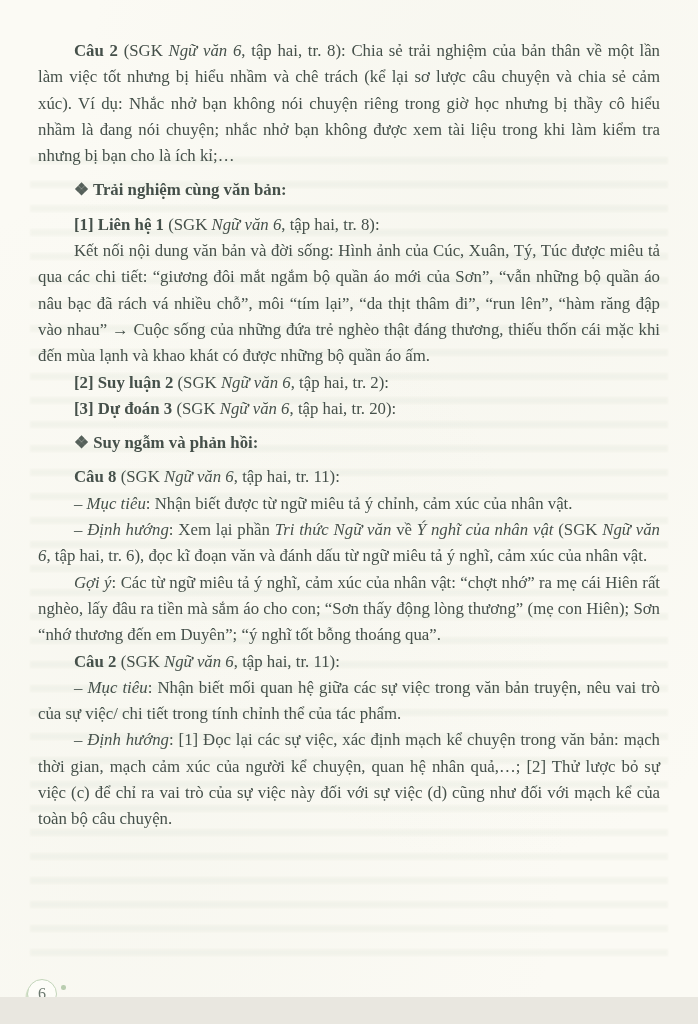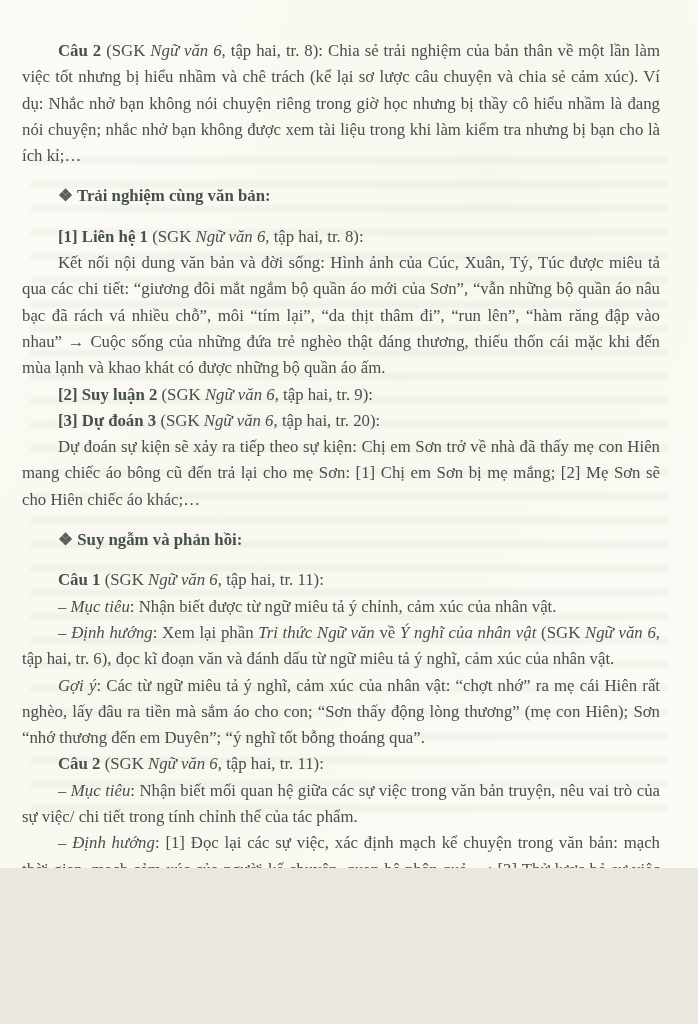--- a/index.html
+++ b/index.html
@@ -3,28 +3,28 @@
 <meta charset="utf-8">
 <style>
   html,body{margin:0;padding:0;}
   body{
     width:698px;height:1024px;
     background:#e9e7e0;
     font-family:"Liberation Serif","DejaVu Serif",serif;
   }
   .page{
     position:relative;
-    width:698px;height:868px;
+    width:698px;height:997px;
     background:
       radial-gradient(ellipse at 70% 20%, rgba(210,215,195,0.10), transparent 60%),
       radial-gradient(ellipse at 20% 80%, rgba(205,212,190,0.08), transparent 55%),
       #fbfaf4;
     overflow:hidden;
     box-sizing:border-box;
-    padding:38px 38px 0 22px;
+    padding:38px 38px 0 38px;
   }
   
   .page::before{
     content:"";
     position:absolute;
     left:30px;right:30px;top:140px;bottom:40px;
     background:repeating-linear-gradient(
       180deg,
       transparent 0px, transparent 17px,
       rgba(152,170,140,0.07) 17px, rgba(152,170,140,0.07) 24px);
@@ -37,21 +37,21 @@
     font-size:16.8px;
     line-height:26.3px;
     text-align:justify;
   }
   .para{
     margin:0;
     text-indent:36px;
   }
   .heading{
     text-align:left;
-    margin:14px 0;
+    margin:8px 0;
   }
   .seg-b{font-weight:bold;}
   .seg-i{font-style:italic;}
   .seg-sym{font-weight:bold;color:#55605a;}
   .seg-arrow{font-weight:bold;}
   .page-badge{
     position:absolute;
     left:27px;top:979px;
     width:28px;height:28px;
     border:1.6px solid #c3d5ba;
@@ -76,25 +76,24 @@
 </style>
 </head>
 <body>
 
 <div class="page">
   <div class="text-block">
       <p class="para"><span class="seg-b">Câu 2 </span><span class="seg-n">(SGK </span><span class="seg-i">Ngữ văn 6</span><span class="seg-n">, tập hai, tr. 8): Chia sẻ trải nghiệm của bản thân về một lần làm việc tốt nhưng bị hiểu nhầm và chê trách (kể lại sơ lược câu chuyện và chia sẻ cảm xúc). Ví dụ: Nhắc nhở bạn không nói chuyện riêng trong giờ học nhưng bị thầy cô hiểu nhầm là đang nói chuyện; nhắc nhở bạn không được xem tài liệu trong khi làm kiểm tra nhưng bị bạn cho là ích kỉ;…</span></p>
       <p class="para heading"><span class="seg-sym">❖ </span><span class="seg-b">Trải nghiệm cùng văn bản:</span></p>
       <p class="para"><span class="seg-b">[1] Liên hệ 1 </span><span class="seg-n">(SGK </span><span class="seg-i">Ngữ văn 6</span><span class="seg-n">, tập hai, tr. 8):</span></p>
       <p class="para"><span class="seg-n">Kết nối nội dung văn bản và đời sống: Hình ảnh của Cúc, Xuân, Tý, Túc được miêu tả qua các chi tiết: “giương đôi mắt ngắm bộ quần áo mới của Sơn”, “vẫn những bộ quần áo nâu bạc đã rách vá nhiều chỗ”, môi “tím lại”, “da thịt thâm đi”, “run lên”, “hàm răng đập vào nhau” </span><span class="seg-arrow">→</span><span class="seg-n"> Cuộc sống của những đứa trẻ nghèo thật đáng thương, thiếu thốn cái mặc khi đến mùa lạnh và khao khát có được những bộ quần áo ấm.</span></p>
-      <p class="para"><span class="seg-b">[2] Suy luận 2 </span><span class="seg-n">(SGK </span><span class="seg-i">Ngữ văn 6</span><span class="seg-n">, tập hai, tr. 9):</span></p>
+      <p class="para"><span class="seg-b">[2] Suy luận 2 </span><span class="seg-n">(SGK </span><span class="seg-i">Ngữ văn 6</span><span class="seg-n">, tập hai, tr. 2):</span></p>
       <p class="para"><span class="seg-b">[3] Dự đoán 3 </span><span class="seg-n">(SGK </span><span class="seg-i">Ngữ văn 6</span><span class="seg-n">, tập hai, tr. 20):</span></p>
-      <p class="para"><span class="seg-n">Dự đoán sự kiện sẽ xảy ra tiếp theo sự kiện: Chị em Sơn trở về nhà đã thấy mẹ con Hiên mang chiếc áo bông cũ đến trả lại cho mẹ Sơn: [1] Chị em Sơn bị mẹ mắng; [2] Mẹ Sơn sẽ cho Hiên chiếc áo khác;…</span></p>
       <p class="para heading"><span class="seg-sym">❖ </span><span class="seg-b">Suy ngẫm và phản hồi:</span></p>
-      <p class="para"><span class="seg-b">Câu 1 </span><span class="seg-n">(SGK </span><span class="seg-i">Ngữ văn 6</span><span class="seg-n">, tập hai, tr. 11):</span></p>
+      <p class="para"><span class="seg-b">Câu 8 </span><span class="seg-n">(SGK </span><span class="seg-i">Ngữ văn 6</span><span class="seg-n">, tập hai, tr. 11):</span></p>
       <p class="para"><span class="seg-n">– </span><span class="seg-i">Mục tiêu</span><span class="seg-n">: Nhận biết được từ ngữ miêu tả ý chỉnh, cảm xúc của nhân vật.</span></p>
       <p class="para"><span class="seg-n">– </span><span class="seg-i">Định hướng</span><span class="seg-n">: Xem lại phần </span><span class="seg-i">Tri thức Ngữ văn</span><span class="seg-n"> về </span><span class="seg-i">Ý nghĩ của nhân vật</span><span class="seg-n"> (SGK </span><span class="seg-i">Ngữ văn 6</span><span class="seg-n">, tập hai, tr. 6), đọc kĩ đoạn văn và đánh dấu từ ngữ miêu tả ý nghĩ, cảm xúc của nhân vật.</span></p>
       <p class="para"><span class="seg-i">Gợi ý</span><span class="seg-n">: Các từ ngữ miêu tả ý nghĩ, cảm xúc của nhân vật: “chợt nhớ” ra mẹ cái Hiên rất nghèo, lấy đâu ra tiền mà sắm áo cho con; “Sơn thấy động lòng thương” (mẹ con Hiên); Sơn “nhớ thương đến em Duyên”; “ý nghĩ tốt bỗng thoáng qua”.</span></p>
       <p class="para"><span class="seg-b">Câu 2 </span><span class="seg-n">(SGK </span><span class="seg-i">Ngữ văn 6</span><span class="seg-n">, tập hai, tr. 11):</span></p>
       <p class="para"><span class="seg-n">– </span><span class="seg-i">Mục tiêu</span><span class="seg-n">: Nhận biết mối quan hệ giữa các sự việc trong văn bản truyện, nêu vai trò của sự việc/ chi tiết trong tính chỉnh thể của tác phẩm.</span></p>
       <p class="para"><span class="seg-n">– </span><span class="seg-i">Định hướng</span><span class="seg-n">: [1] Đọc lại các sự việc, xác định mạch kể chuyện trong văn bản: mạch thời gian, mạch cảm xúc của người kể chuyện, quan hệ nhân quả,…; [2] Thử lược bỏ sự việc (c) để chỉ ra vai trò của sự việc này đối với sự việc (d) cũng như đối với mạch kể của toàn bộ câu chuyện.</span></p>
     </div>
   <div class="badge-dots"></div>
   <div class="page-badge">
     <span>6</span>

